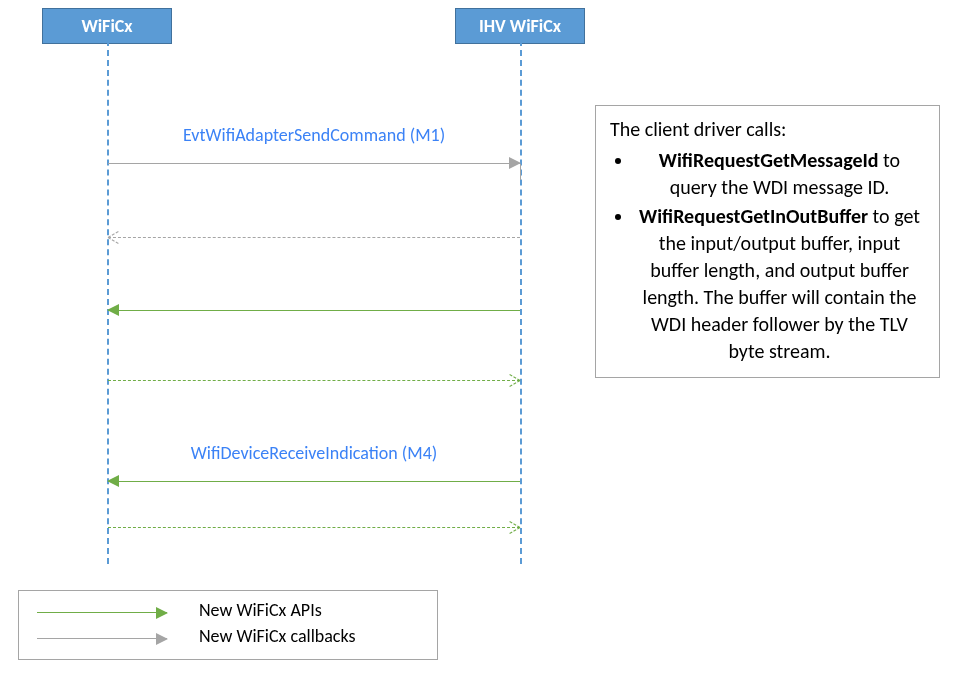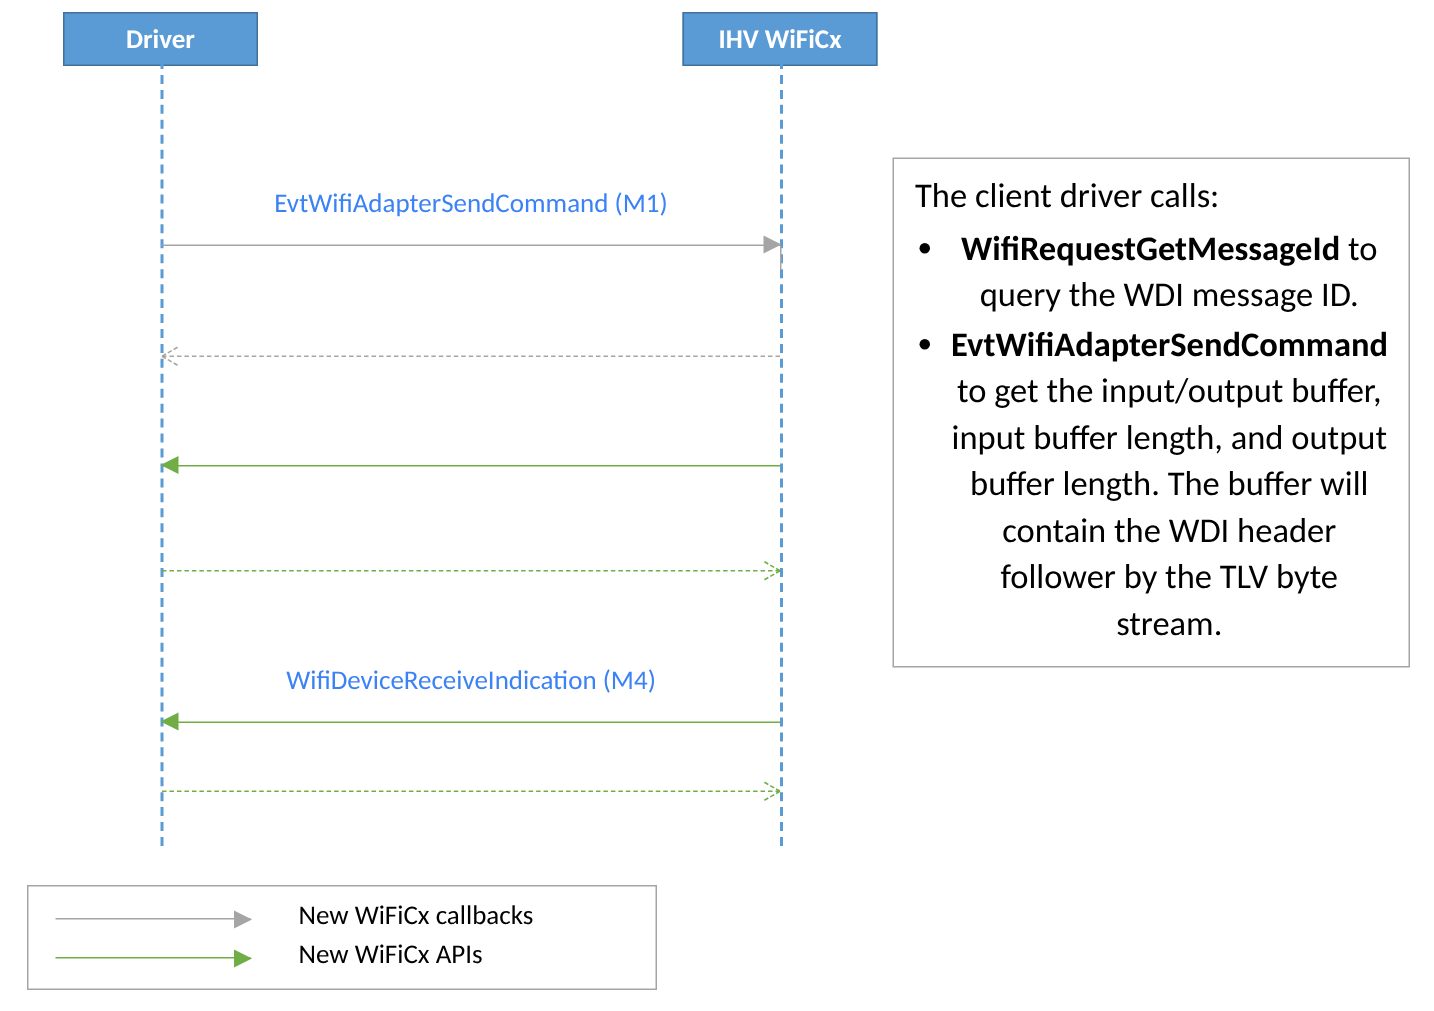--- a/index.html
+++ b/index.html
@@ -97,21 +97,21 @@
     border-top: 1.5px dashed #70ad47;
   }
   .head-right-green-open::before { transform: rotate(30deg); transform-origin: right; }
   .head-right-green-open::after { transform: rotate(-30deg); transform-origin: right; }
 
   .note-box {
     position: absolute;
     border: 1px solid #a5a5a5;
     background: #fff;
     padding: 10px 14px;
-    font-size: 23px;
+    font-size: 20px;
     line-height: 1.35;
   }
   .note-box ul {
     margin: 4px 0 0 0;
     padding-left: 24px;
   }
   .note-box li { margin-bottom: 2px; text-align: center; }
   .connector {
     position: absolute;
     border: 1px solid #a5a5a5;
@@ -155,21 +155,21 @@
   .legend-label {
     position: absolute;
     left: 180px;
     top: 0;
     font-size: 18px;
   }
 </style>
 </head>
 <body>
 
-<div class="participant" style="left:42px">Driver</div>
+<div class="participant" style="left:42px">WiFiCx</div>
 <div class="participant" style="left:455px">IHV WiFiCx</div>
 
 <div class="lifeline" style="left:107px"></div>
 <div class="lifeline" style="left:520px"></div>
 
 <div class="arrow-wrap" style="left:108px; width:412px; top:148px">
   <div class="arrow-label">EvtWifiAdapterSendCommand (M1)</div>
   <div class="line solid-gray"></div>
   <div class="head head-right-gray-solid"></div>
 </div>
@@ -199,30 +199,30 @@
   <div class="line dashed-green"></div>
   <div class="head head-right-green-open"></div>
 </div>
 
 <div class="connector" style="left:520px; top:164px; width:75px; height:16px; border-bottom:none"></div>
 
 <div class="note-box" style="left:595px; top:105px; width:345px">
   <div>The client driver calls:</div>
   <ul>
     <li><b>WifiRequestGetMessageId</b><span> to query the WDI message ID.</span></li>
-    <li><b>EvtWifiAdapterSendCommand</b><span> to get the input/output buffer, input buffer length, and output buffer length. The buffer will contain the WDI header follower by the TLV byte stream.</span></li>
+    <li><b>WifiRequestGetInOutBuffer</b><span> to get the input/output buffer, input buffer length, and output buffer length. The buffer will contain the WDI header follower by the TLV byte stream.</span></li>
   </ul>
 </div>
 
 <div class="legend-box" style="left:18px; top:590px; width:420px; height:70px; padding-top:8px">
+  <div class="legend-row">
+    <div class="legend-arrow solid-green">
+      <div class="legend-head-green"></div>
+    </div>
+    <div class="legend-label">New WiFiCx APIs</div>
+  </div>
   <div class="legend-row">
     <div class="legend-arrow solid-gray">
       <div class="legend-head-gray"></div>
     </div>
     <div class="legend-label">New WiFiCx callbacks</div>
   </div>
-  <div class="legend-row">
-    <div class="legend-arrow solid-green">
-      <div class="legend-head-green"></div>
-    </div>
-    <div class="legend-label">New WiFiCx APIs</div>
-  </div>
 </div>
 
 </body></html>

